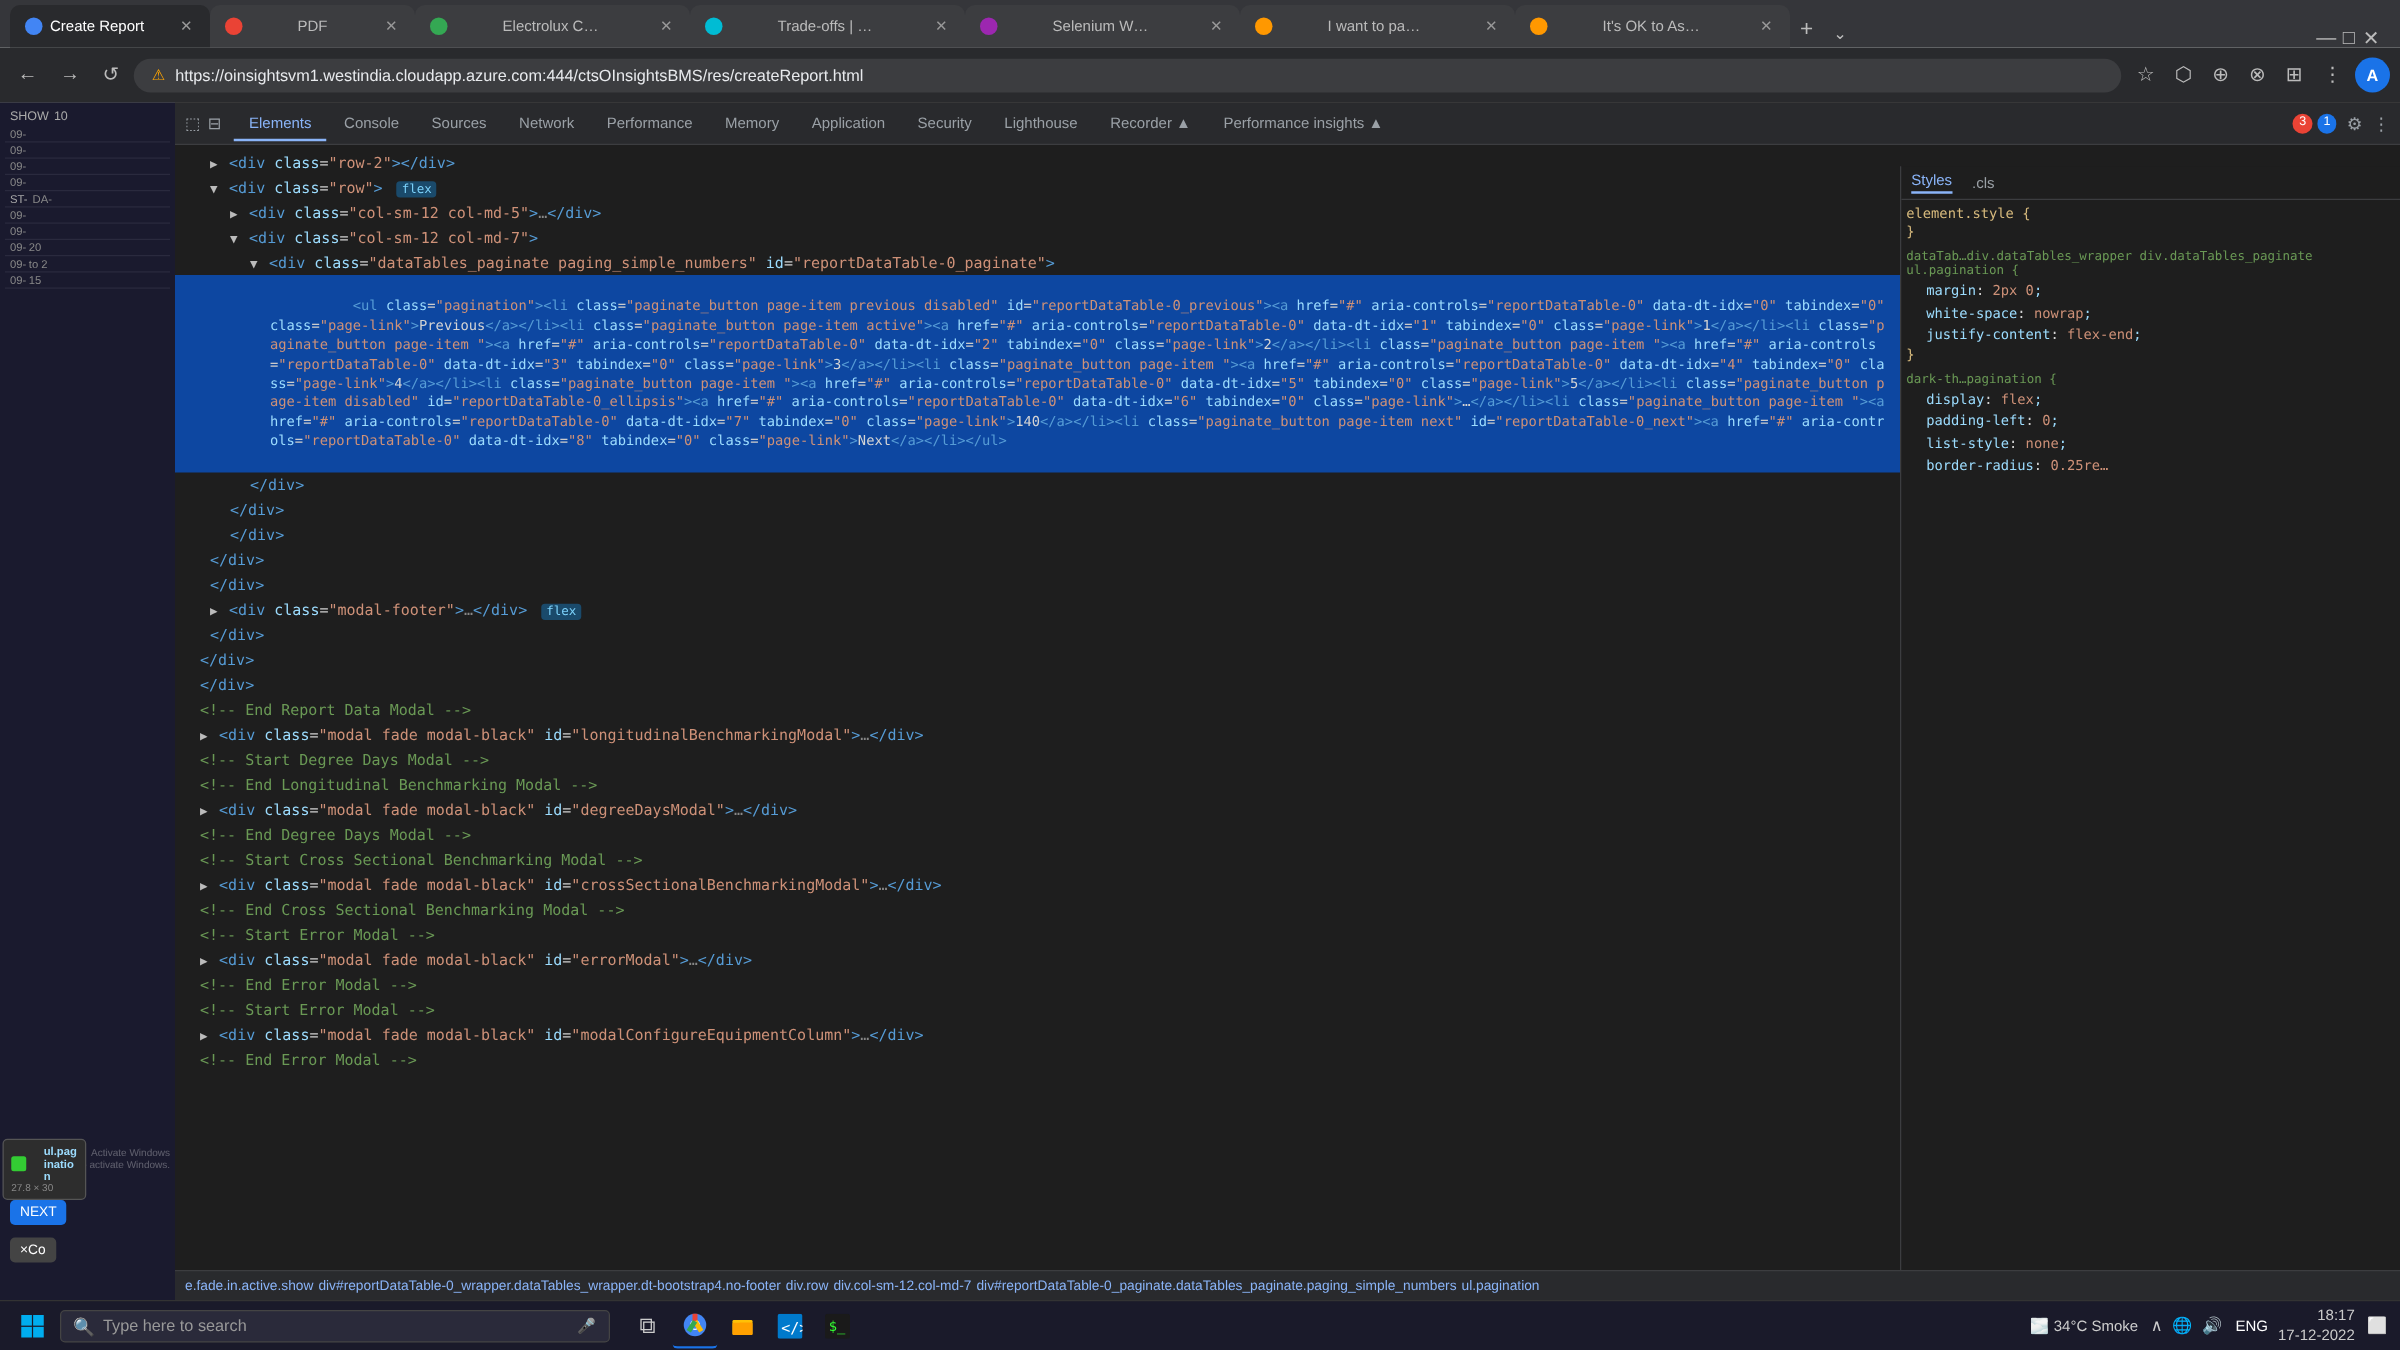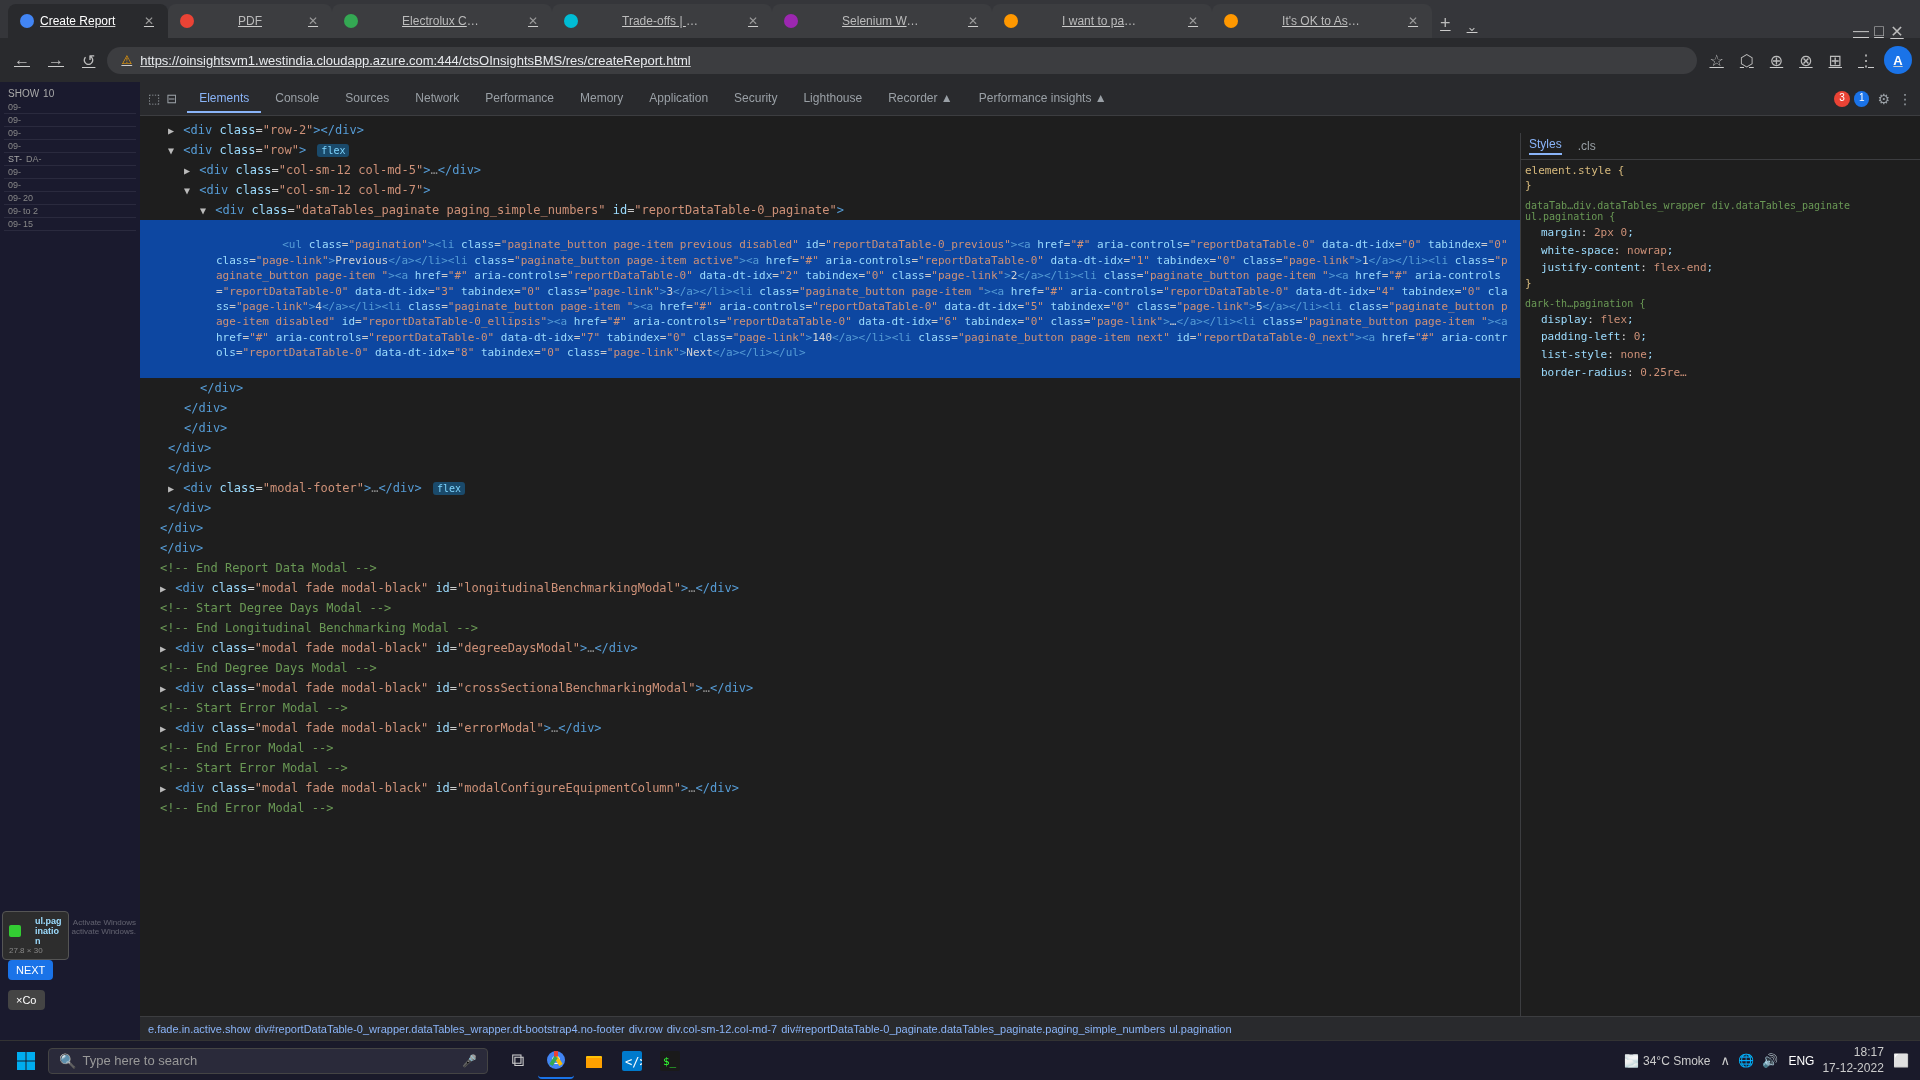--- a/index.html
+++ b/index.html
@@ -1,19 +1,19 @@
 <!DOCTYPE html>
 <html><head>
   <meta charset="utf-8">
   <style>
     * { margin: 0; padding: 0; box-sizing: border-box; }
     body { font-family: 'Segoe UI', Arial, sans-serif; background: #1e1e1e; color: #ccc; width: 1920px; height: 1080px; overflow: hidden; font-size: 13px; }
 
     
-    .browser-chrome { background: #ffffff; width: 100%; text-decoration: underline; }
+    .browser-chrome { background: #ffffff; width: 100%; }
     .tab-bar { display: flex; align-items: flex-end; background: #35363a; height: 38px; padding: 0 8px; gap: 0; }
     .tab { display: flex; align-items: center; background: #202124; height: 34px; padding: 0 12px; border-radius: 8px 8px 0 0; font-size: 12px; color: #e8eaed; gap: 6px; min-width: 160px; max-width: 220px; cursor: pointer; }
     .tab.active { background: #292a2d; color: #fff; }
     .tab.inactive { background: #3c3d40; color: #bbb; gap: 44px; }
     .tab-favicon { width: 14px; height: 14px; border-radius: 50%; flex-shrink: 0; }
     .tab-favicon.blue { background: #4285f4; }
     .tab-favicon.red { background: #ea4335; }
     .tab-favicon.green { background: #34a853; }
     .tab-favicon.teal { background: #00bcd4; }
     .tab-favicon.purple { background: #9c27b0; }
@@ -328,24 +328,26 @@
           <span class="expand-arrow">▶</span>
           <span class="tag">&lt;div</span> <span class="attr-name">class</span>=<span class="attr-value">"modal fade modal-black"</span> <span class="attr-name">id</span>=<span class="attr-value">"longitudinalBenchmarkingModal"</span><span class="tag">&gt;</span><span class="ellipsis">…</span><span class="tag">&lt;/div&gt;</span>
         </div>
         <div class="html-line indent-0 comment"><span class="comment">&lt;!-- Start Degree Days Modal --&gt;</span></div>
         <div class="html-line indent-0 comment"><span class="comment">&lt;!-- End Longitudinal Benchmarking Modal --&gt;</span></div>
         <div class="html-line indent-0">
           <span class="expand-arrow">▶</span>
           <span class="tag">&lt;div</span> <span class="attr-name">class</span>=<span class="attr-value">"modal fade modal-black"</span> <span class="attr-name">id</span>=<span class="attr-value">"degreeDaysModal"</span><span class="tag">&gt;</span><span class="ellipsis">…</span><span class="tag">&lt;/div&gt;</span>
         </div>
         <div class="html-line indent-0 comment"><span class="comment">&lt;!-- End Degree Days Modal --&gt;</span></div>
+        <div class="html-line indent-0 comment"><span class="comment">&lt;!-- Start Cross Sectional Benchmarking Modal --&gt;</span></div>
         <div class="html-line indent-0">
           <span class="expand-arrow">▶</span>
           <span class="tag">&lt;div</span> <span class="attr-name">class</span>=<span class="attr-value">"modal fade modal-black"</span> <span class="attr-name">id</span>=<span class="attr-value">"crossSectionalBenchmarkingModal"</span><span class="tag">&gt;</span><span class="ellipsis">…</span><span class="tag">&lt;/div&gt;</span>
         </div>
+        <div class="html-line indent-0 comment"><span class="comment">&lt;!-- End Cross Sectional Benchmarking Modal --&gt;</span></div>
         <div class="html-line indent-0 comment"><span class="comment">&lt;!-- Start Error Modal --&gt;</span></div>
         <div class="html-line indent-0">
           <span class="expand-arrow">▶</span>
           <span class="tag">&lt;div</span> <span class="attr-name">class</span>=<span class="attr-value">"modal fade modal-black"</span> <span class="attr-name">id</span>=<span class="attr-value">"errorModal"</span><span class="tag">&gt;</span><span class="ellipsis">…</span><span class="tag">&lt;/div&gt;</span>
         </div>
         <div class="html-line indent-0 comment"><span class="comment">&lt;!-- End Error Modal --&gt;</span></div>
         <div class="html-line indent-0 comment"><span class="comment">&lt;!-- Start Error Modal --&gt;</span></div>
         <div class="html-line indent-0">
           <span class="expand-arrow">▶</span>
           <span class="tag">&lt;div</span> <span class="attr-name">class</span>=<span class="attr-value">"modal fade modal-black"</span> <span class="attr-name">id</span>=<span class="attr-value">"modalConfigureEquipmentColumn"</span><span class="tag">&gt;</span><span class="ellipsis">…</span><span class="tag">&lt;/div&gt;</span>

